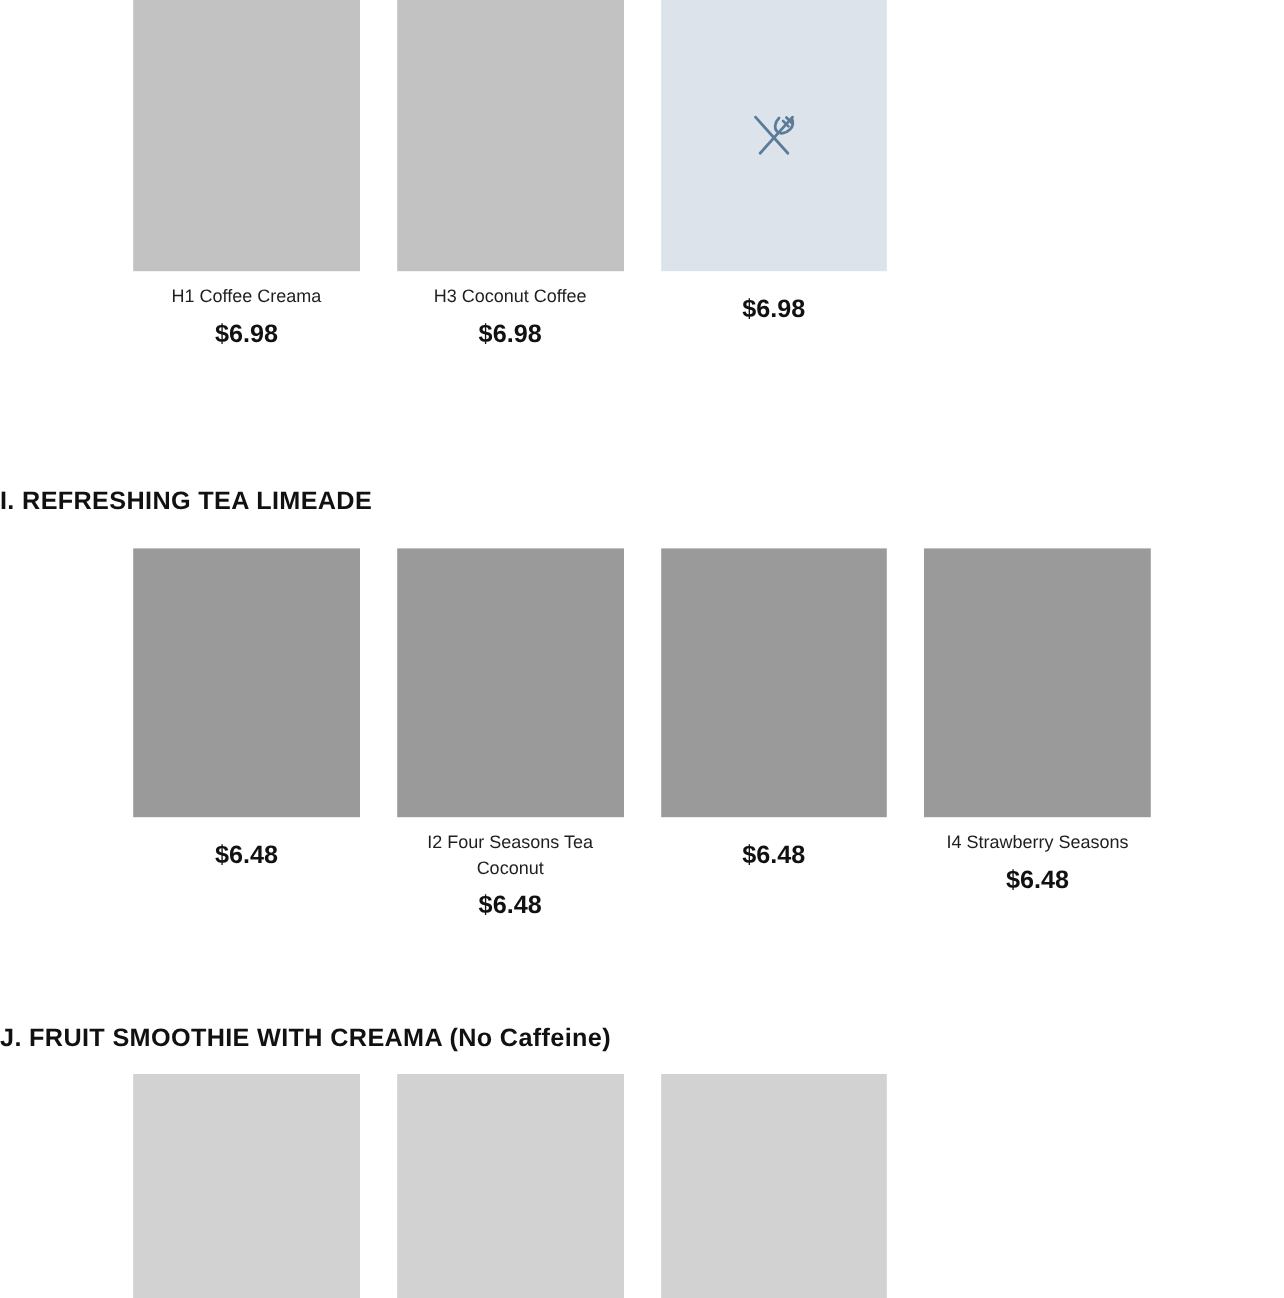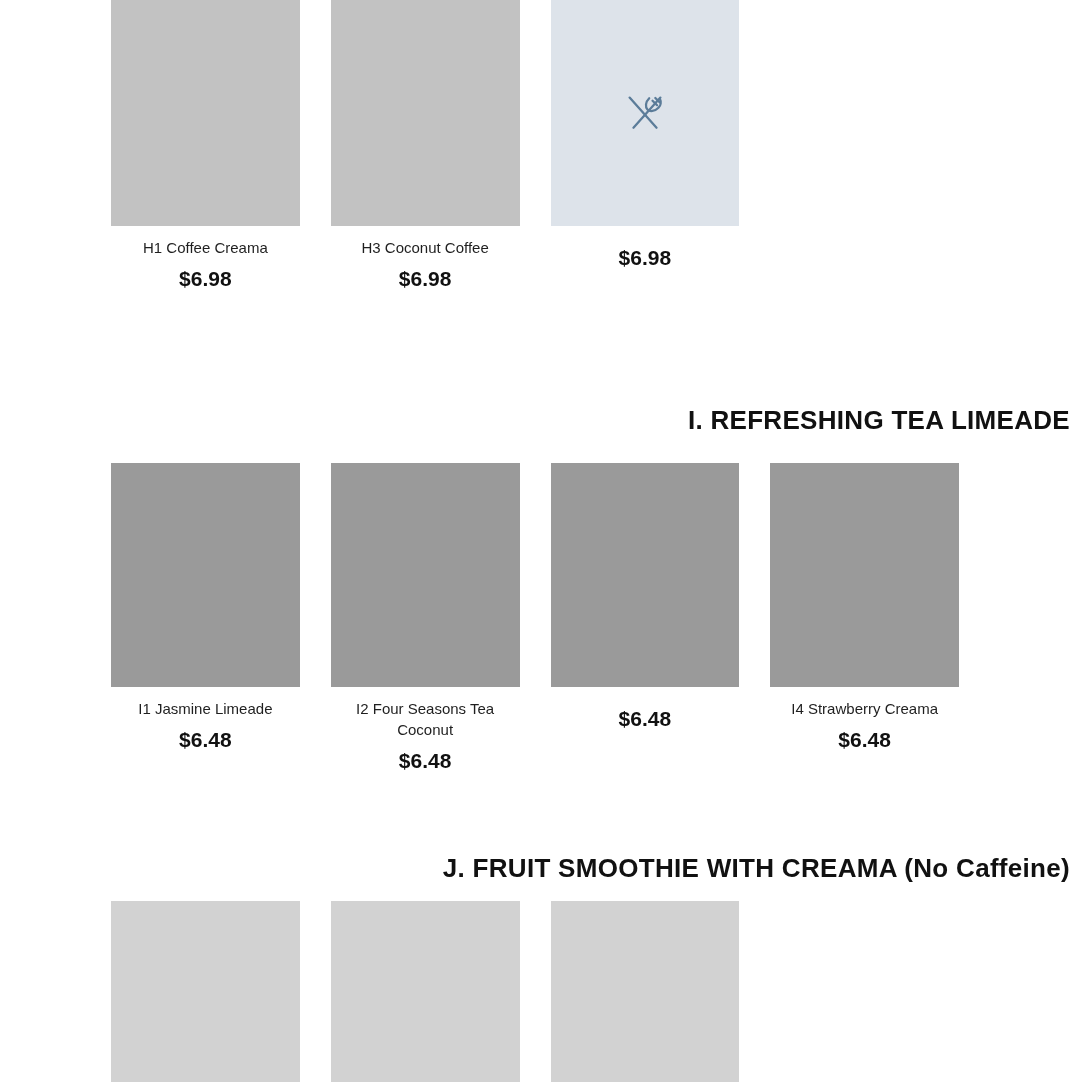--- a/index.html
+++ b/index.html
@@ -25,22 +25,22 @@
   }
 
   
   .section {
     width: 1000px;
     margin: 0 auto;
     padding: 0;
   }
 
   .section-heading {
-    text-align: right;
-    font-size: 26px;
+    text-align: left;
+    font-size: 21px;
     font-weight: 700;
     letter-spacing: 0.3px;
     color: #111111;
     line-height: 1.2;
   }
 
   .product-grid {
     display: grid;
     grid-template-columns: repeat(4, 1fr);
     column-gap: 31px;
@@ -170,21 +170,20 @@
     </div>
   </div>
 
   <div class="section" id="section-i">
     <h2 class="section-heading">I. REFRESHING TEA LIMEADE</h2>
     <div class="product-grid">
 
       <div class="product-card">
         <div class="product-thumb"></div>
         <div class="product-info">
-          <div class="product-title">I1 Jasmine Limeade</div>
           <div class="product-price">$6.48</div>
         </div>
       </div>
 
       <div class="product-card">
         <div class="product-thumb"></div>
         <div class="product-info">
           <div class="product-title">I2 Four Seasons Tea Coconut</div>
           <div class="product-price">$6.48</div>
         </div>
@@ -193,21 +192,21 @@
       <div class="product-card">
         <div class="product-thumb"></div>
         <div class="product-info">
           <div class="product-price">$6.48</div>
         </div>
       </div>
 
       <div class="product-card">
         <div class="product-thumb"></div>
         <div class="product-info">
-          <div class="product-title">I4 Strawberry Creama</div>
+          <div class="product-title">I4 Strawberry Seasons</div>
           <div class="product-price">$6.48</div>
         </div>
       </div>
 
     </div>
   </div>
 
   <div class="section" id="section-j">
     <h2 class="section-heading">J. FRUIT SMOOTHIE WITH CREAMA (No Caffeine)</h2>
     <div class="product-grid">

